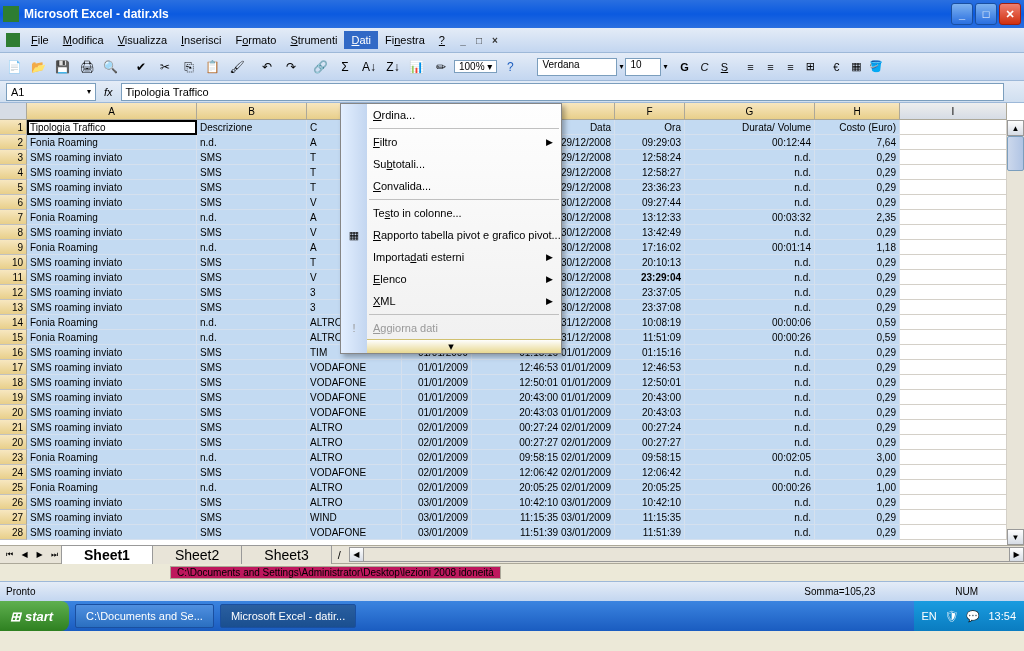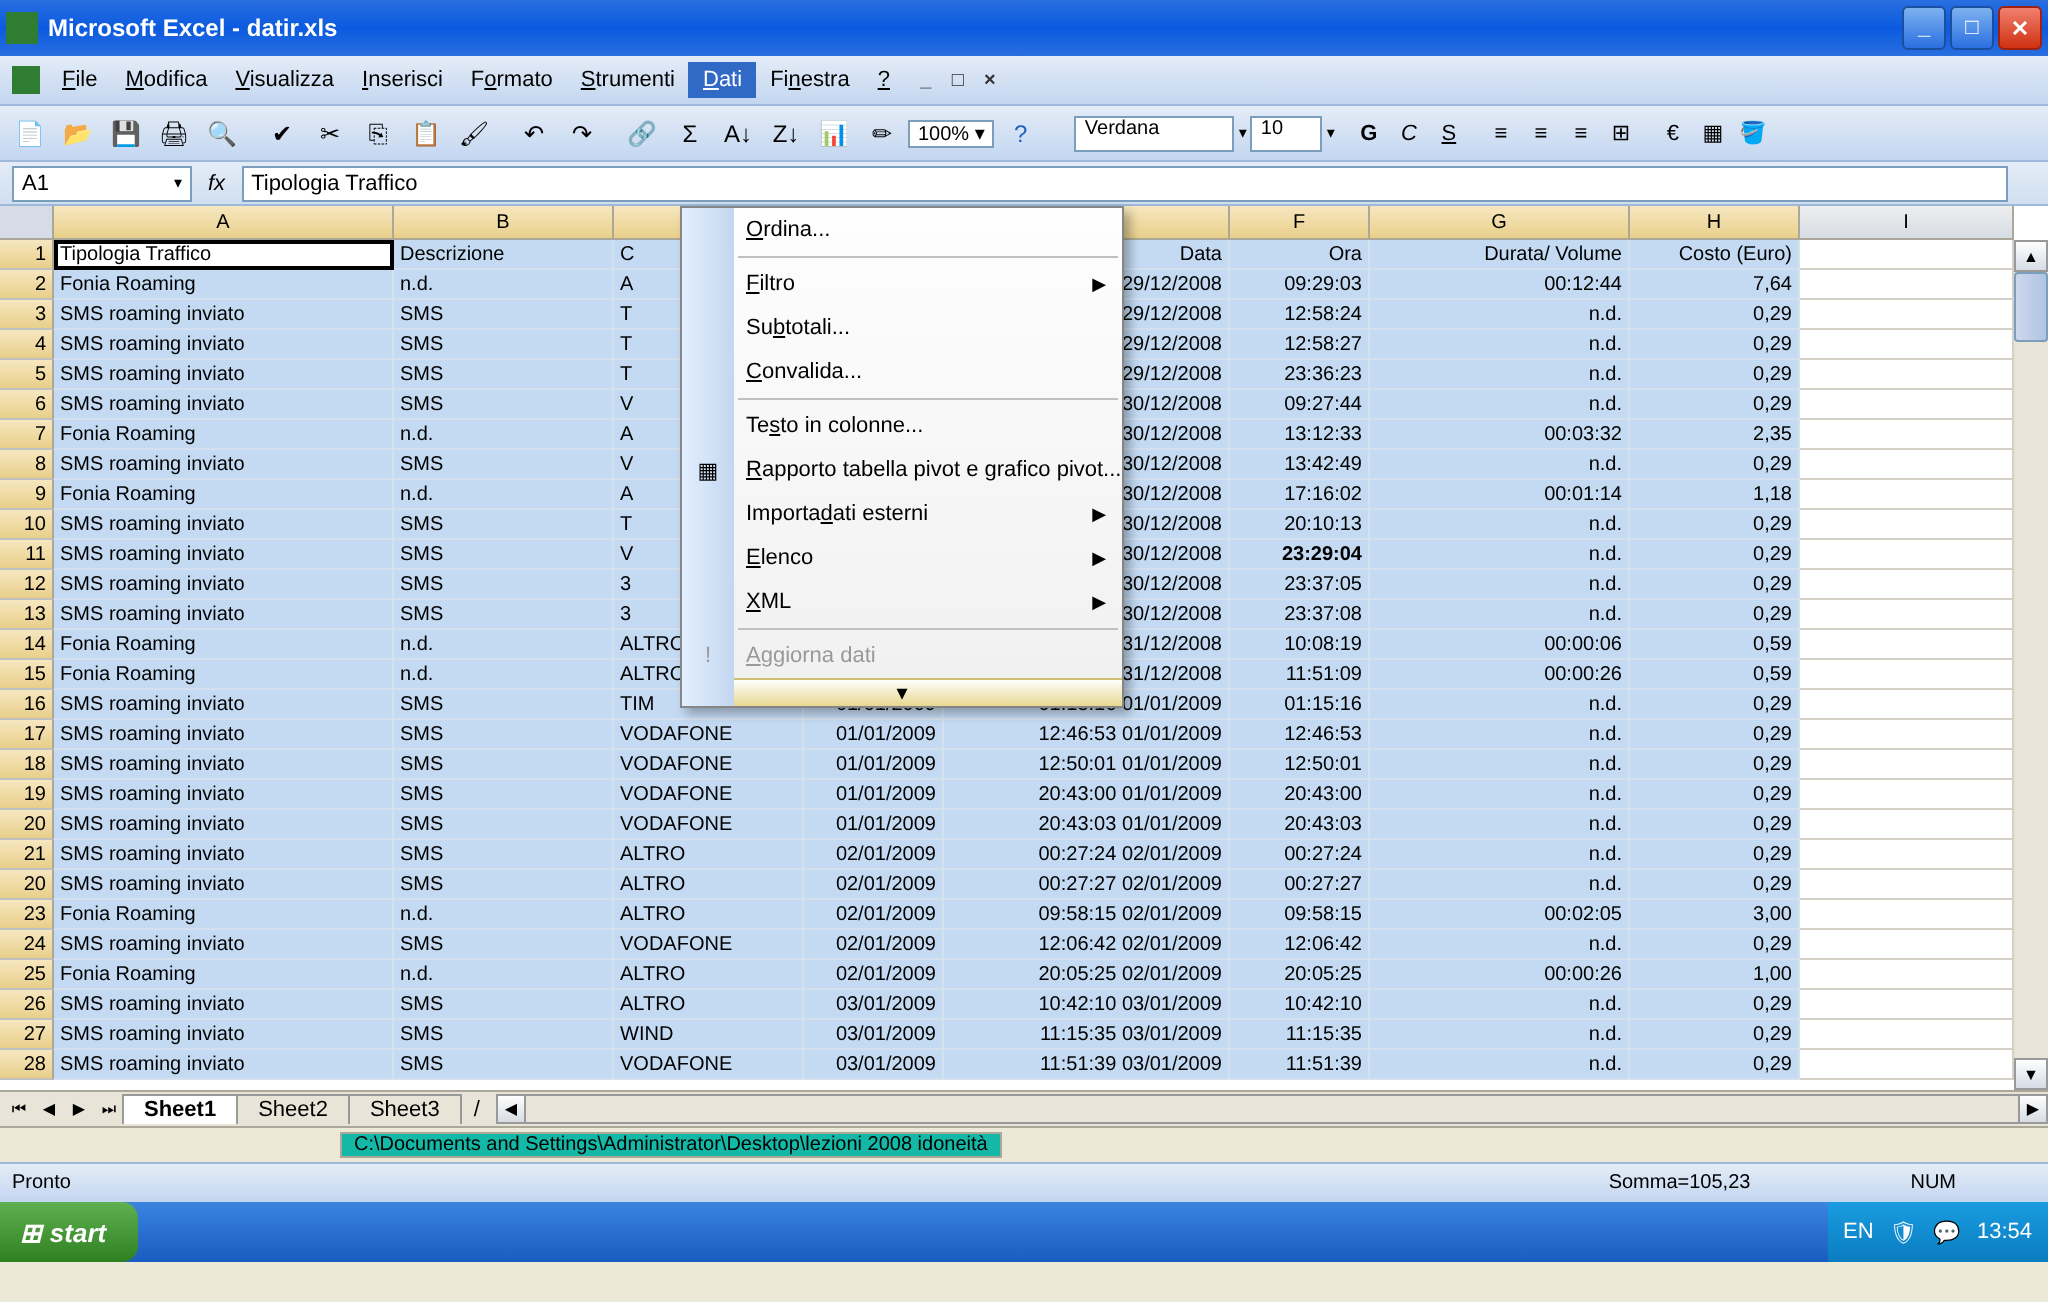--- a/index.html
+++ b/index.html
@@ -59,30 +59,30 @@
 .dropdown .ditem.disabled { color:#999;}
 .dropdown .ditem .arrow { position:absolute; right:8px; font-size:9px;}
 .dropdown .dsep { height:1px; background:#c0c0c0; margin:2px 2px 2px 28px;}
 .dropdown .expand { height:14px; display:flex; align-items:center; justify-content:center; background:linear-gradient(#fefefe,#e8d890); border-top:1px solid #d0c070;}
 .dropdown .dicon { position:absolute; left:5px; width:16px; height:16px; display:flex; align-items:center; justify-content:center; font-size:11px;}
 
 
 .sheettabs { height:18px; background:#e8e4d8; display:flex; align-items:center; border-top:1px solid #aca899;}
 .sheettabs .navbtns { display:flex; margin-left:2px;}
 .sheettabs .navbtns span { width:15px; height:15px; display:flex; align-items:center; justify-content:center; font-size:8px;}
-.sheettabs .tab { padding:1px 10px; background:#fff; border:1px solid #999; border-bottom:none; font-size:11px; margin-left:-1px;}
+.sheettabs .tab { padding:1px 22px; background:#fff; border:1px solid #999; border-bottom:none; font-size:14px; margin-left:-1px;}
 .sheettabs .tab.active { font-weight:bold; background:#fff;}
 .sheettabs .tab.inactive { background:#e8e4d8;}
 .sheettabs .hscroll { flex:1; margin-left:8px; display:flex; align-items:center;}
 .sheettabs .hscroll .arrow { width:15px; height:15px; background:linear-gradient(#fefefe,#d6dce5); border:1px solid #999; display:flex; align-items:center; justify-content:center; font-size:8px;}
 .sheettabs .hscroll .track { flex:1; height:15px; background:#e8e4d8; border-top:1px solid #999; border-bottom:1px solid #999;}
 
 
 .infobar { height:18px; background:#ece9d8; display:flex; align-items:center; font-size:10px; border-top:1px solid #aca899;}
-.infobar .path { margin-left:170px; border:1px solid #aca899; padding:0 6px; background:#14b8a6;}
+.infobar .path { margin-left:170px; border:1px solid #aca899; padding:0 6px; background:#be185d;}
 
 
 .statusbar { height:20px; background:linear-gradient(#e4ecf7,#c3d6f0); display:flex; align-items:center; font-size:10px; border-top:1px solid #9db8d8; padding:0 6px;}
 .statusbar .ready { }
 .statusbar .sum { margin-left:auto; margin-right:80px;}
 .statusbar .num { margin-right:40px;}
 
 
 .taskbar { height:30px; background:linear-gradient(#3b84e0,#1a5cc0); display:flex; align-items:center; color:#fff;}
 .taskbar .start { height:30px; padding:0 16px 0 10px; background:linear-gradient(#5fb050,#2e8020); display:flex; align-items:center; font-weight:bold; font-style:italic; font-size:13px; border-radius:0 8px 8px 0;}
@@ -604,19 +604,23 @@
   <span class="ready">Pronto</span>
   <span class="sum">Somma=105,23</span>
   <span class="num">NUM</span>
 </div>
 
 <div class="taskbar">
   <div class="start">
     <span style="margin-right:4px;">⊞</span>
     <span>start</span>
   </div>
+  <div id="taskbtns" style="display:flex;">
+      <div class="taskbtn">C:\Documents and Se...</div>
+      <div class="taskbtn active">Microsoft Excel - datir...</div>
+    </div>
   <div class="tray">
     <span>EN</span>
     <span>🛡</span>
     <span>💬</span>
     <span>13:54</span>
   </div>
 </div>
 
 </body></html>

